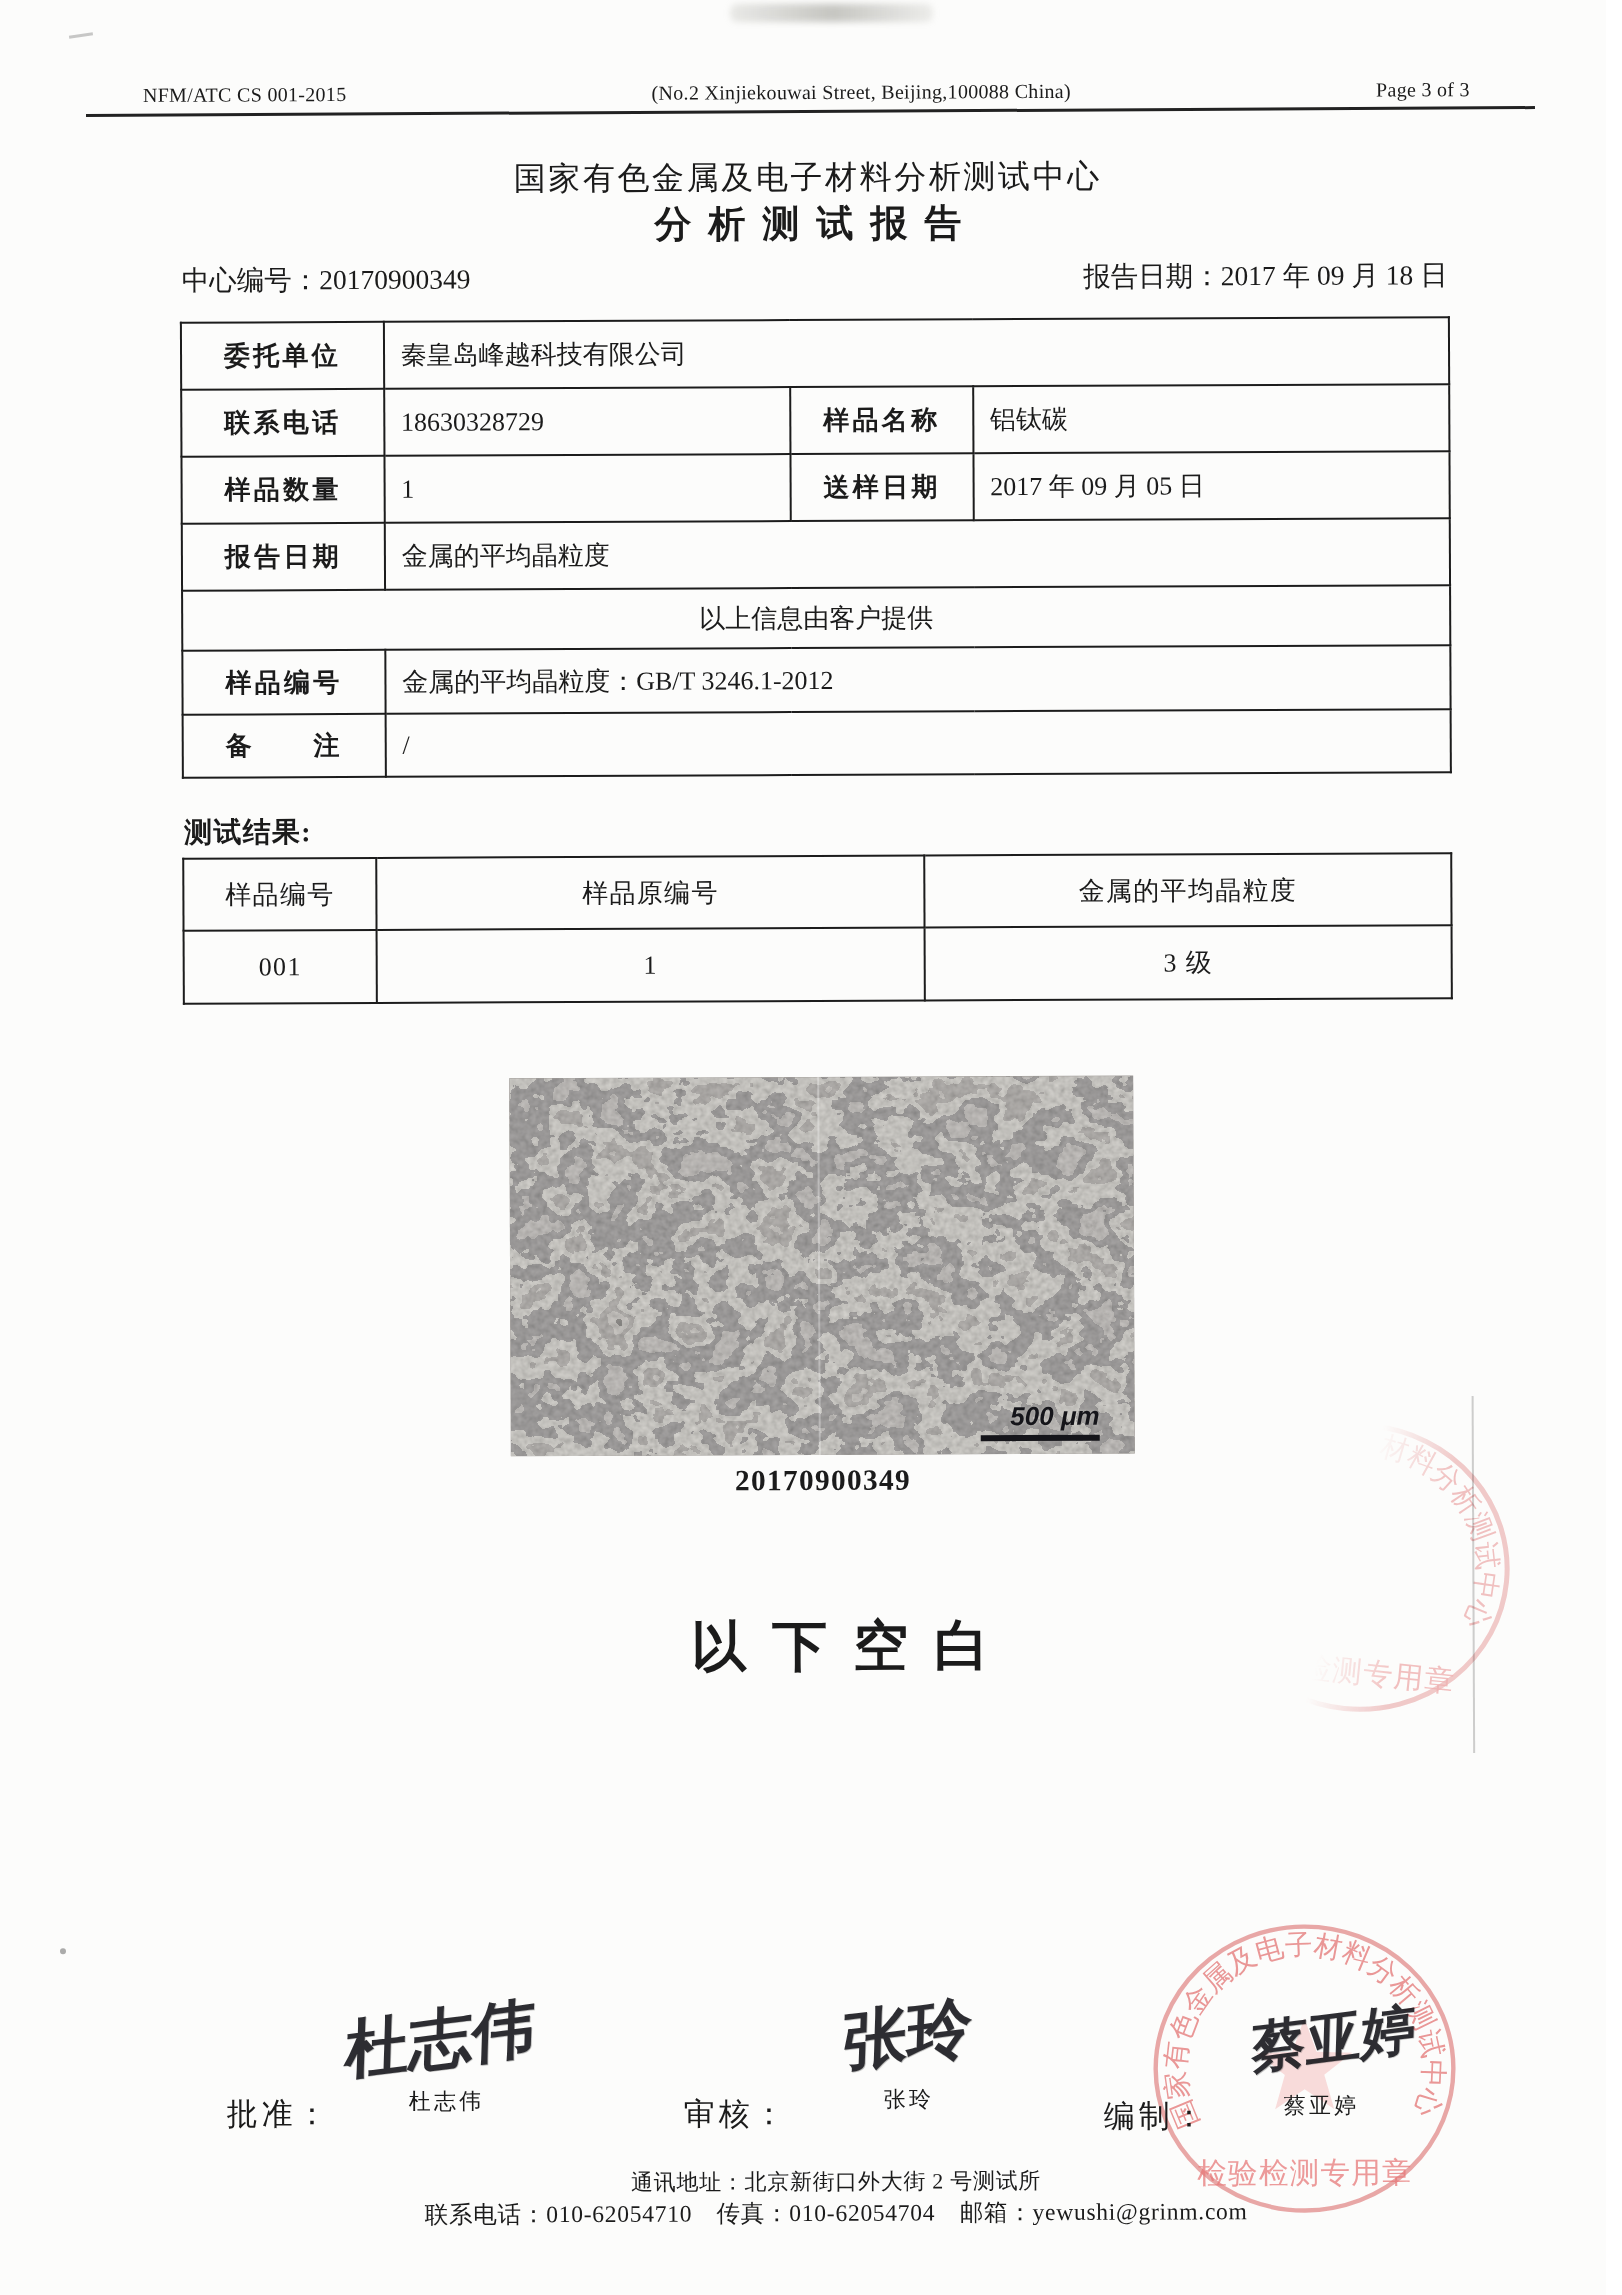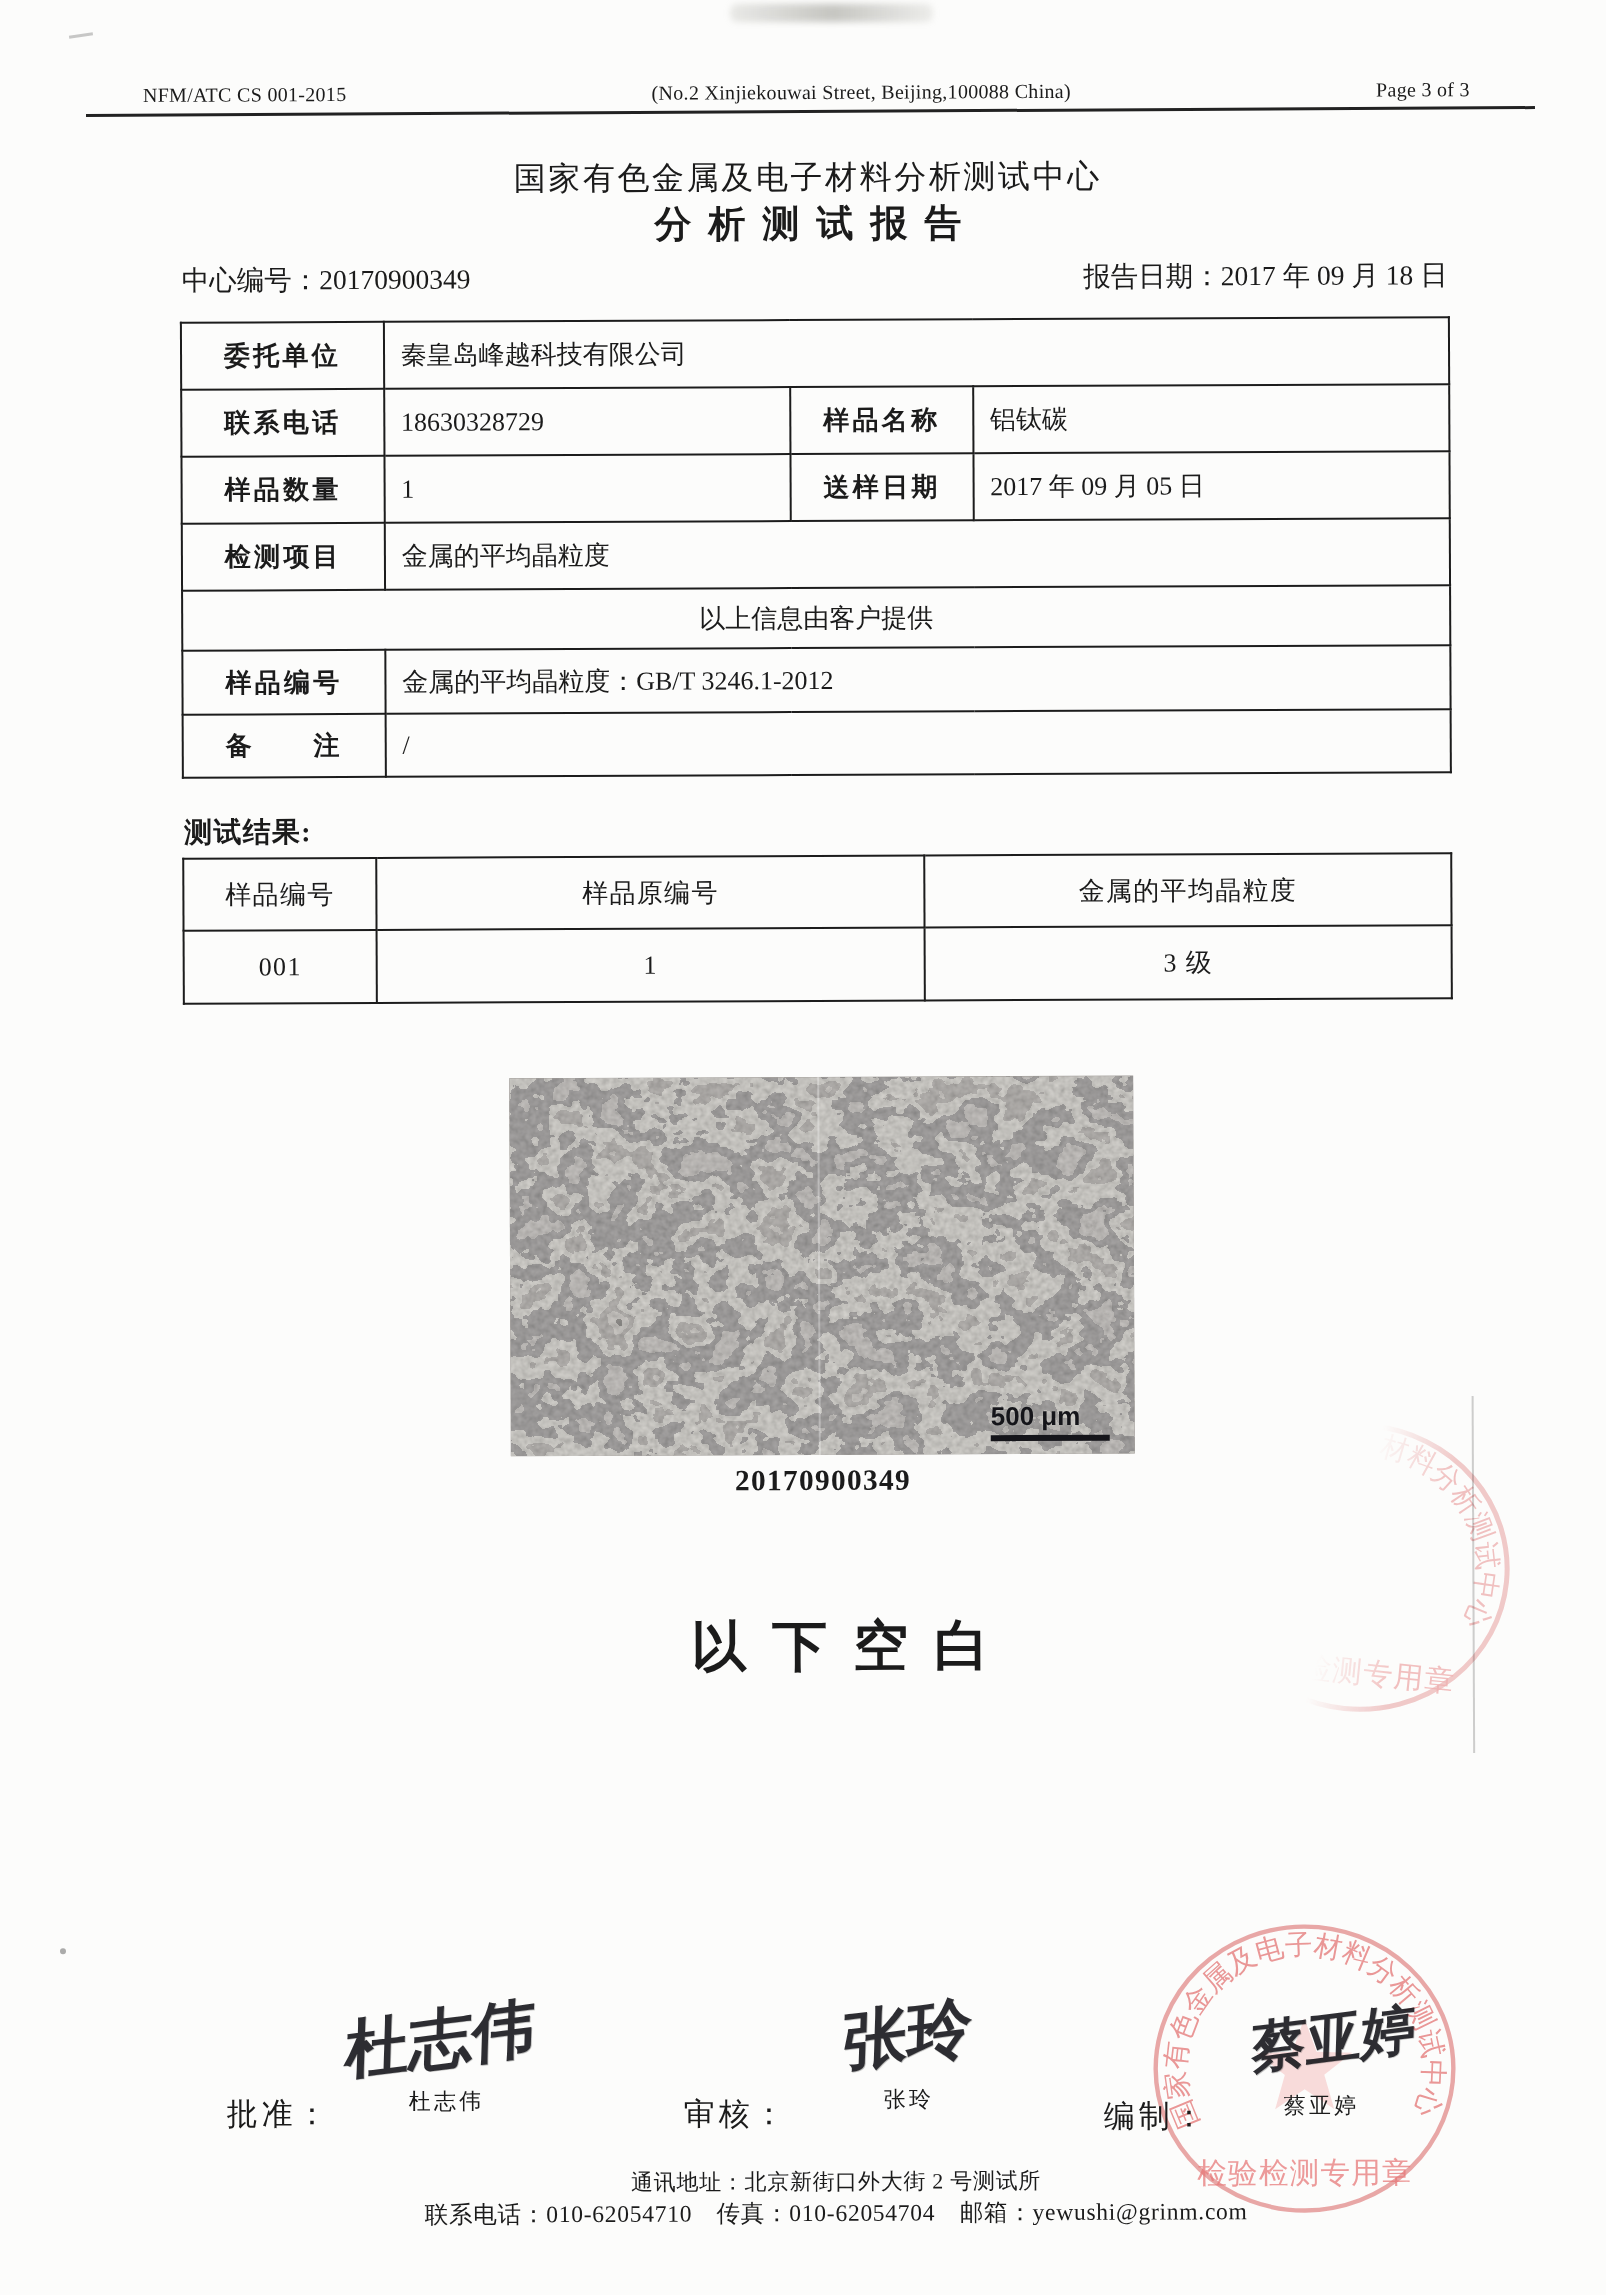--- a/index.html
+++ b/index.html
@@ -29,21 +29,21 @@
 
   .results-heading{position:absolute;left:185px;top:811px;font-size:28px;font-weight:bold;letter-spacing:1.3px;font-family:Liberation Serif, serif;}
   .results-table{position:absolute;left:183px;top:855px;width:1268px;border:2.6px solid #1c1c1c;}
   .results-table td{border:2px solid #1c1c1c;font-size:26px;text-align:center;vertical-align:middle;letter-spacing:1.3px;}
 
   
   .figure{position:absolute;left:509px;top:1077px;width:624px;}
   .micro{position:relative;width:624px;height:378px;background:#9b9792;overflow:hidden;}
   .micro svg{position:absolute;left:0;top:0;}
   .split-line{position:absolute;left:49.4%;top:0;width:2px;height:100%;background:rgba(255,255,255,.32);}
-  .scalebar{position:absolute;right:25px;bottom:13px;text-align:left;}
+  .scalebar{position:absolute;right:35px;bottom:13px;text-align:right;font-style:italic;}
   .scalebar .txt{font-size:26px;font-weight:bold;color:#15151a;font-family:"Liberation Sans","DejaVu Sans",sans-serif;
                  text-shadow:0 0 3.3px rgba(230,230,225,.45);}
   .scalebar .bar{margin-top:2.6px;height:6.5px;background:#15151a;width:119px;}
   .fig-caption{margin-top:9.2px;text-align:center;font-size:29.4px;font-weight:600;letter-spacing:1.3px;}
 
   .blank-note{position:absolute;left:26px;top:1610px;width:1623px;text-align:center;font-size:55px;font-weight:bold;
               letter-spacing:26px;text-indent:26px;}
 
   
   .sig-label{position:absolute;font-size:31px;letter-spacing:3.9px;z-index:5;}
@@ -110,21 +110,21 @@
         <td class="lab">样品名称</td>
         <td class="val">铝钛碳</td>
       </tr>
       <tr style="height:67px">
         <td class="lab">样品数量</td>
         <td class="val">1</td>
         <td class="lab">送样日期</td>
         <td class="val">2017 年 09 月 05 日</td>
       </tr>
       <tr style="height:67px">
-        <td class="lab">检测项目</td>
+        <td class="lab">报告日期</td>
         <td class="val" colspan="3">金属的平均晶粒度</td>
       </tr>
       <tr style="height:60px">
         <td class="note-cell" colspan="4">以上信息由客户提供</td>
       </tr>
       <tr style="height:64px">
         <td class="lab">样品编号</td>
         <td class="val" colspan="3">金属的平均晶粒度：GB/T 3246.1-2012</td>
       </tr>
       <tr style="height:63px">

